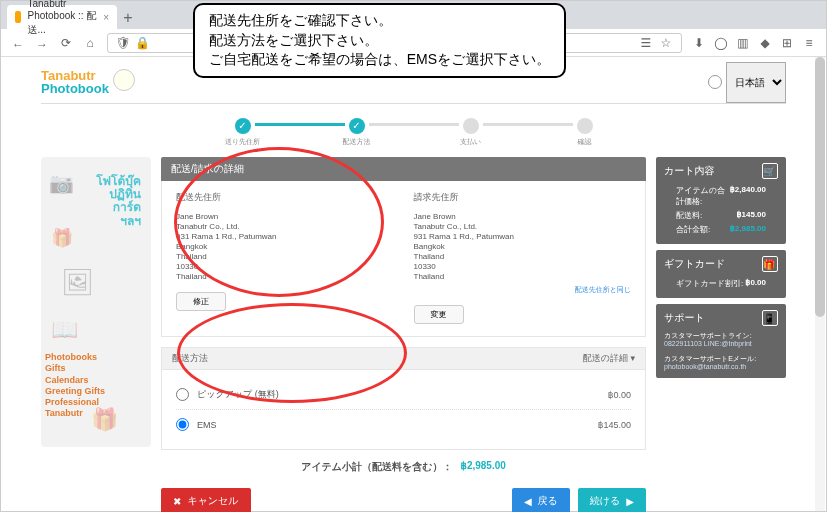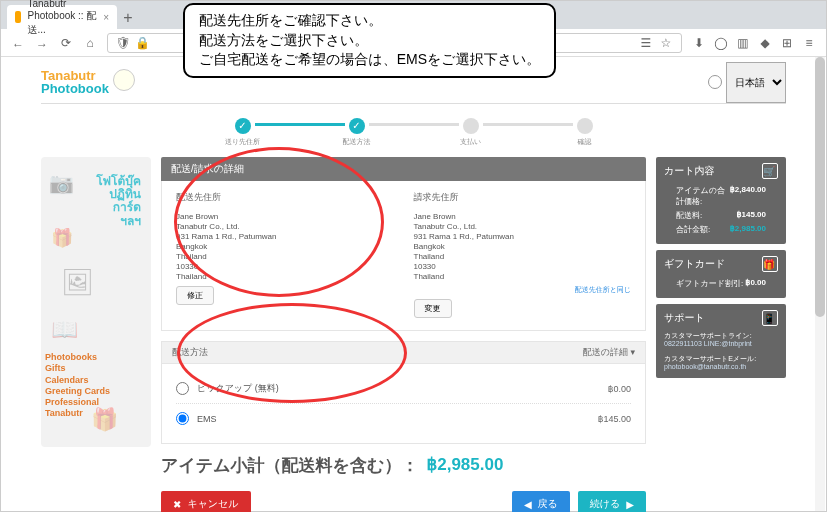--- a/index.html
+++ b/index.html
@@ -11,21 +11,21 @@
 .tab{background:#fff;height:24px;width:110px;border-radius:4px 4px 0 0;display:flex;align-items:center;padding:0 8px;font-size:10px;gap:6px;color:#333}
 .tab .fav{width:12px;height:12px;background:#fca500;border-radius:2px}
 .tab .x{margin-left:auto;color:#888}
 .plus{width:22px;height:22px;display:flex;align-items:center;justify-content:center;color:#666;font-size:16px}
 .addr{height:28px;display:flex;align-items:center;gap:10px;padding:0 10px;border-bottom:1px solid #ddd}
 .ic{width:14px;height:14px;display:inline-flex;align-items:center;justify-content:center;color:#666;font-size:12px}
 .urlbox{flex:1;height:20px;border:1px solid #ccc;border-radius:3px;display:flex;align-items:center;padding:0 8px;gap:6px;font-size:10px;color:#666}
 .addr-right{display:flex;gap:8px;align-items:center}
 
 
-.callout{position:absolute;left:182px;top:2px;z-index:20;background:#fff;border:2px solid #000;border-radius:10px;padding:6px 14px;font-size:14px;color:#000;line-height:1.4}
+.callout{position:absolute;left:192px;top:2px;z-index:20;background:#fff;border:2px solid #000;border-radius:10px;padding:6px 14px;font-size:14px;color:#000;line-height:1.4}
 
 
 .page{height:456px;overflow:hidden;position:relative;padding:6px 40px 0}
 .topbar{display:flex;align-items:center;justify-content:space-between;height:38px}
 .logo{display:flex;align-items:flex-start;gap:4px}
 .logo-txt{font-size:13px;line-height:1}
 .logo-t{color:#f4a932;font-weight:bold}
 .logo-p{color:#1cb5c4;font-weight:bold}
 .logo-badge{width:22px;height:22px;border-radius:50%;background:#ffe;border:1px solid #ccc}
 .lang{display:flex;align-items:center;gap:4px}
@@ -54,29 +54,29 @@
 .gift2{left:50px;top:250px;font-size:22px}
 .links{position:absolute;left:4px;top:195px;text-align:left}
 .links a{display:block;color:#e27b2f;font-size:9px;font-weight:bold;text-decoration:none;line-height:1.25}
 
 .center{flex:1}
 .panel-head{background:#777;color:#fff;padding:5px 10px;font-size:10px;border-radius:2px 2px 0 0}
 .addr-panel{border:1px solid #e5e5e5;border-top:none;padding:10px 14px 12px;display:flex;gap:20px}
 .addr-col{flex:1}
 .addr-title{font-size:9px;color:#666;margin-bottom:8px}
 .addr-body{font-size:8px;color:#555;line-height:1.25}
-.btn-edit{margin-top:4px;border:1px solid #ccc;background:#f8f8f8;border-radius:3px;padding:3px 10px;font-size:8px;cursor:pointer}
+.btn-edit{margin-top:10px;border:1px solid #ccc;background:#f8f8f8;border-radius:3px;padding:3px 16px;font-size:8px;cursor:pointer}
 
 .ship-head{margin-top:10px;background:#f1f1f1;border:1px solid #e5e5e5;padding:4px 10px;display:flex;justify-content:space-between;align-items:center;font-size:9px;color:#666}
 .ship-body{border:1px solid #e5e5e5;border-top:none;padding:10px 14px}
 .ship-row{display:flex;align-items:center;border-bottom:1px dotted #ddd;padding:8px 0;font-size:9px}
 .ship-row:last-child{border-bottom:none}
 .ship-row input{margin-right:8px}
 .ship-price{margin-left:auto;color:#666}
-.subtotal{display:flex;justify-content:flex-start;gap:8px;padding:10px 0;font-size:17px}
+.subtotal{display:flex;justify-content:center;gap:8px;padding:10px 0;font-size:10px}
 .subtotal .lbl{font-weight:bold}
 .subtotal .val{color:#1cb5c4;font-weight:bold}
 
 .actions{display:flex;justify-content:space-between;align-items:center;margin-top:4px}
 .btn{padding:6px 12px;border:none;border-radius:2px;color:#fff;font-size:10px;cursor:pointer;display:inline-flex;align-items:center;gap:6px}
 .btn-cancel{background:#d92e2e}
 .btn-back{background:#2a8be0}
 .btn-next{background:#1cb5c4}
 
 .right{width:130px;font-size:9px}
@@ -186,21 +186,21 @@
             <div>ฯลฯ</div>
         </div>
         <span class="side-icn gift1">🎁</span>
         <span class="side-icn pic">🖼</span>
         <span class="side-icn book">📖</span>
         <span class="side-icn gift2">🎁</span>
         <div class="links">
           <a>Photobooks</a>
           <a>Gifts</a>
           <a>Calendars</a>
-          <a>Greeting Cards</a>
+          <a>Greeting Gifts</a>
           <a>Professional</a>
           <a>Tanabutr</a>
         </div>
       </div>
 
       <div class="center">
         <div class="panel-head">配送/請求の詳細</div>
         <div class="addr-panel">
           <div class="addr-col">
             <div class="addr-title">配送先住所</div>

